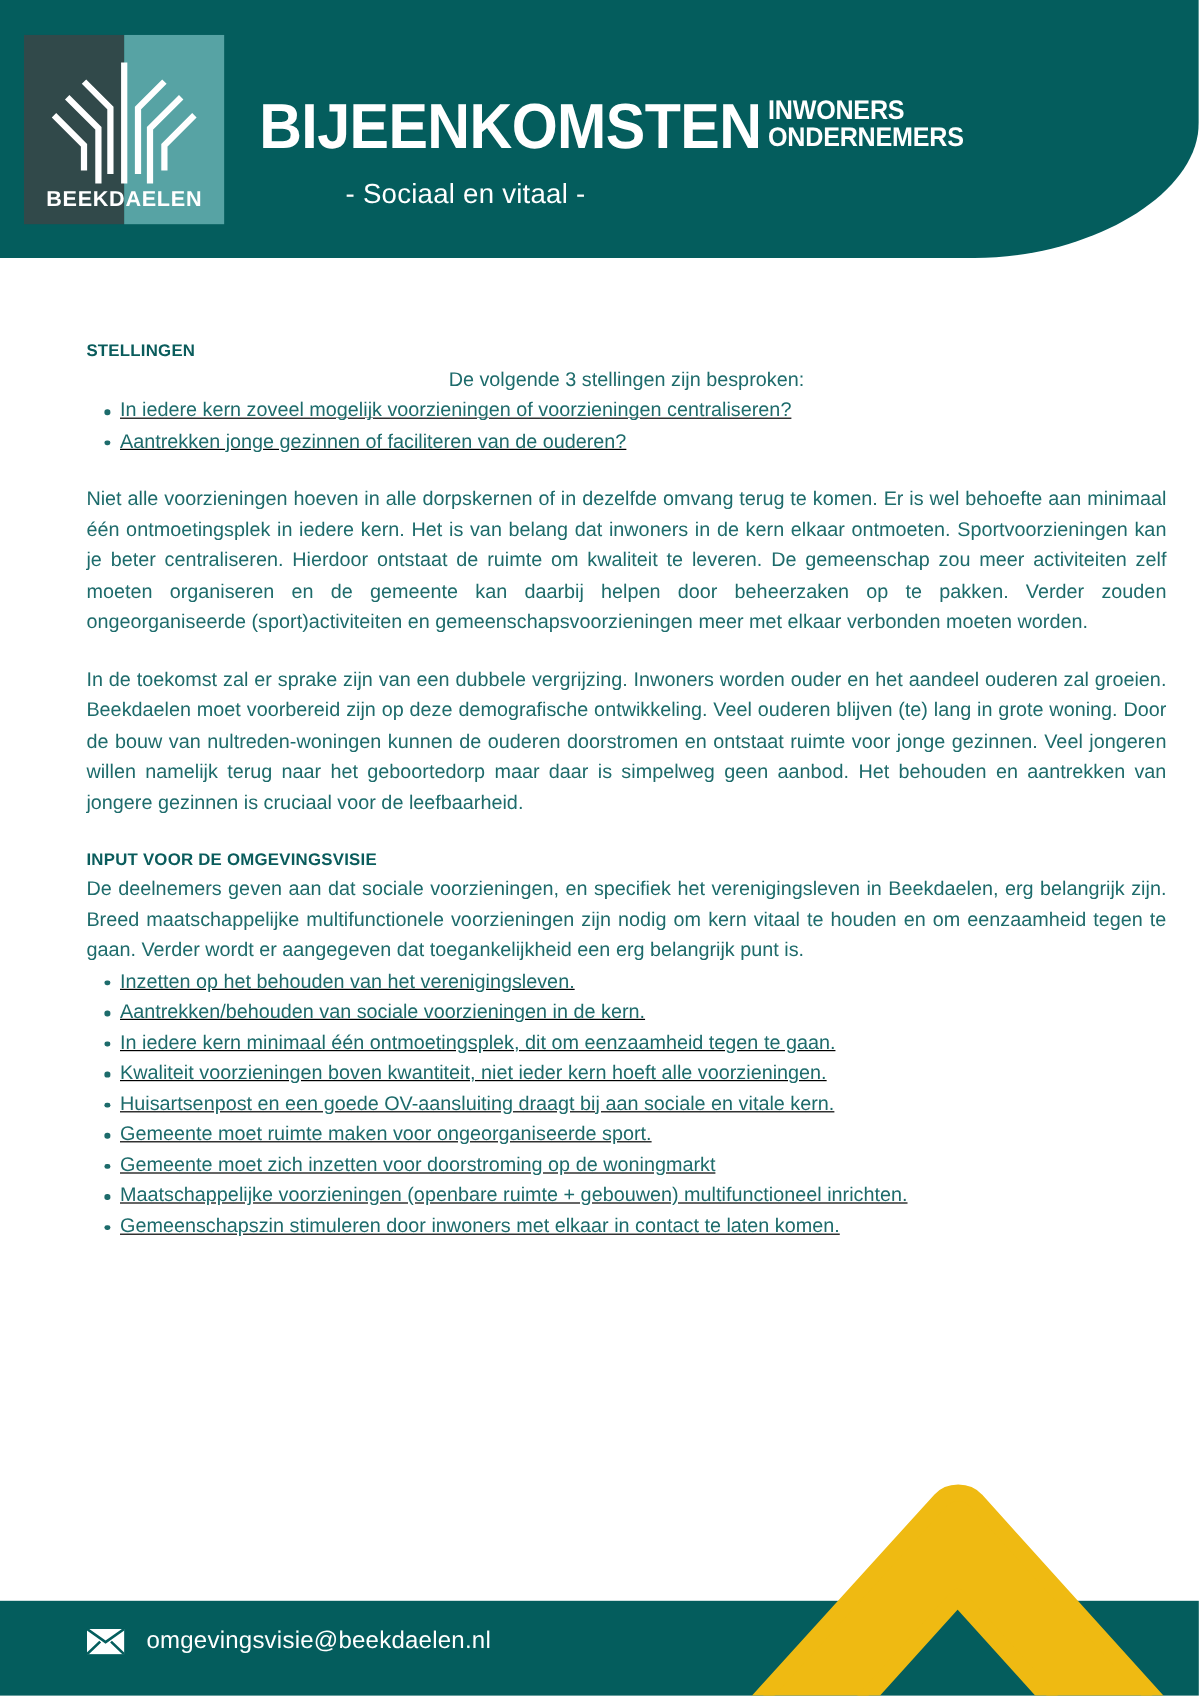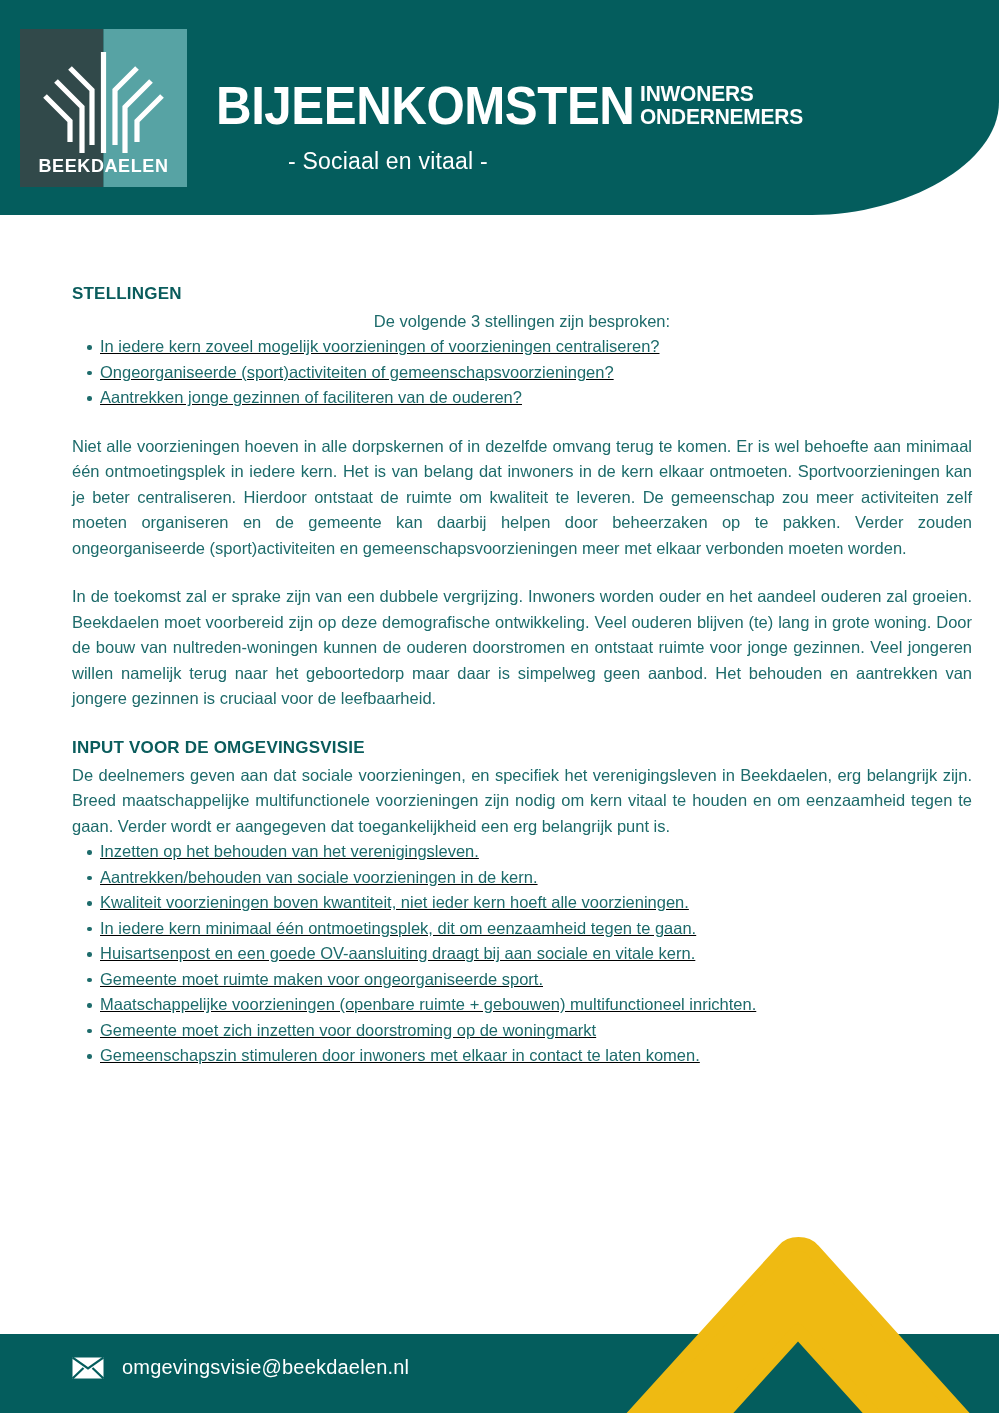--- a/index.html
+++ b/index.html
@@ -45,21 +45,21 @@
 
   .title-block {
     position: absolute;
     left: 216px;
     top: 79px;
     z-index: 5;
     width: 720px;
   }
   .title-row {
     display: flex;
-    align-items: flex-end;
+    align-items: center;
     line-height: 1;
   }
   .title-main {
     font-size: 53px;
     font-weight: bold;
     color: #ffffff;
     letter-spacing: -0.5px;
     transform: scaleX(0.93);
     transform-origin: left bottom;
     white-space: nowrap;
@@ -91,21 +91,21 @@
   }
 
   
   .content {
     position: absolute;
     left: 72px;
     top: 284px;
     width: 900px;
   }
   .section-heading {
-    font-size: 17px;
+    font-size: 14px;
     font-weight: bold;
     color: #0A5C5C;
     letter-spacing: 0.2px;
     margin: 0 0 5px 0;
   }
   .para {
     font-size: 16.5px;
     color: #1D6B6B;
     line-height: 1.545;
     margin: 0;
@@ -221,47 +221,46 @@
 </div>
 
 <div class="content">
 
   <h2 class="section-heading">STELLINGEN</h2>
 
   <p class="para ragged">De volgende 3 stellingen zijn besproken:</p>
 
   <ul class="bullets">
     <li>In iedere kern zoveel mogelijk voorzieningen of voorzieningen centraliseren?</li>
-    <li>Ongeorganiseerde (sport)activiteiten of gemeenschapsvoorzieningen?</li>
     <li>Aantrekken jonge gezinnen of faciliteren van de ouderen?</li>
   </ul>
 
   <div class="gap-md"></div>
 
   <p class="para">Niet alle voorzieningen hoeven in alle dorpskernen of in dezelfde omvang terug te komen. Er is wel behoefte aan minimaal één ontmoetingsplek in iedere kern. Het is van belang dat inwoners in de kern elkaar ontmoeten. Sportvoorzieningen kan je beter centraliseren. Hierdoor ontstaat de ruimte om kwaliteit te leveren. De gemeenschap zou meer activiteiten zelf moeten organiseren en de gemeente kan daarbij helpen door beheerzaken op te pakken. Verder zouden ongeorganiseerde (sport)activiteiten en gemeenschapsvoorzieningen meer met elkaar verbonden moeten worden.</p>
 
   <div class="gap-md"></div>
 
   <p class="para">In de toekomst zal er sprake zijn van een dubbele vergrijzing. Inwoners worden ouder en het aandeel ouderen zal groeien. Beekdaelen moet voorbereid zijn op deze demografische ontwikkeling. Veel ouderen blijven (te) lang in grote woning. Door de bouw van nultreden-woningen kunnen de ouderen doorstromen en ontstaat ruimte voor jonge gezinnen. Veel jongeren willen namelijk terug naar het geboortedorp maar daar is simpelweg geen aanbod. Het behouden en aantrekken van jongere gezinnen is cruciaal voor de leefbaarheid.</p>
 
   <div class="gap-lg"></div>
 
   <h2 class="section-heading">INPUT VOOR DE OMGEVINGSVISIE</h2>
 
   <p class="para">De deelnemers geven aan dat sociale voorzieningen, en specifiek het verenigingsleven in Beekdaelen, erg belangrijk zijn. Breed maatschappelijke multifunctionele voorzieningen zijn nodig om kern vitaal te houden en om eenzaamheid tegen te gaan. Verder wordt er aangegeven dat toegankelijkheid een erg belangrijk punt is.</p>
 
   <ul class="bullets">
     <li>Inzetten op het behouden van het verenigingsleven.</li>
     <li>Aantrekken/behouden van sociale voorzieningen in de kern.</li>
+    <li>In iedere kern minimaal één ontmoetingsplek, dit om eenzaamheid tegen te gaan.</li>
     <li>Kwaliteit voorzieningen boven kwantiteit, niet ieder kern hoeft alle voorzieningen.</li>
-    <li>In iedere kern minimaal één ontmoetingsplek, dit om eenzaamheid tegen te gaan.</li>
     <li>Huisartsenpost en een goede OV-aansluiting draagt bij aan sociale en vitale kern.</li>
     <li>Gemeente moet ruimte maken voor ongeorganiseerde sport.</li>
+    <li>Gemeente moet zich inzetten voor doorstroming op de woningmarkt</li>
     <li>Maatschappelijke voorzieningen (openbare ruimte + gebouwen) multifunctioneel inrichten.</li>
-    <li>Gemeente moet zich inzetten voor doorstroming op de woningmarkt</li>
     <li>Gemeenschapszin stimuleren door inwoners met elkaar in contact te laten komen.</li>
   </ul>
 </div>
 
 <div class="footer"></div>
 
 <svg class="chevron" viewBox="0 0 401 177">
   <path d="M215,14 C208,6 193,6 186,14 L-10,230 L78,230 L200,95 L322,230 L410,230 Z" fill="#EFBA12" stroke="#EFBA12" stroke-width="14" stroke-linejoin="round"></path>
 </svg>
 

